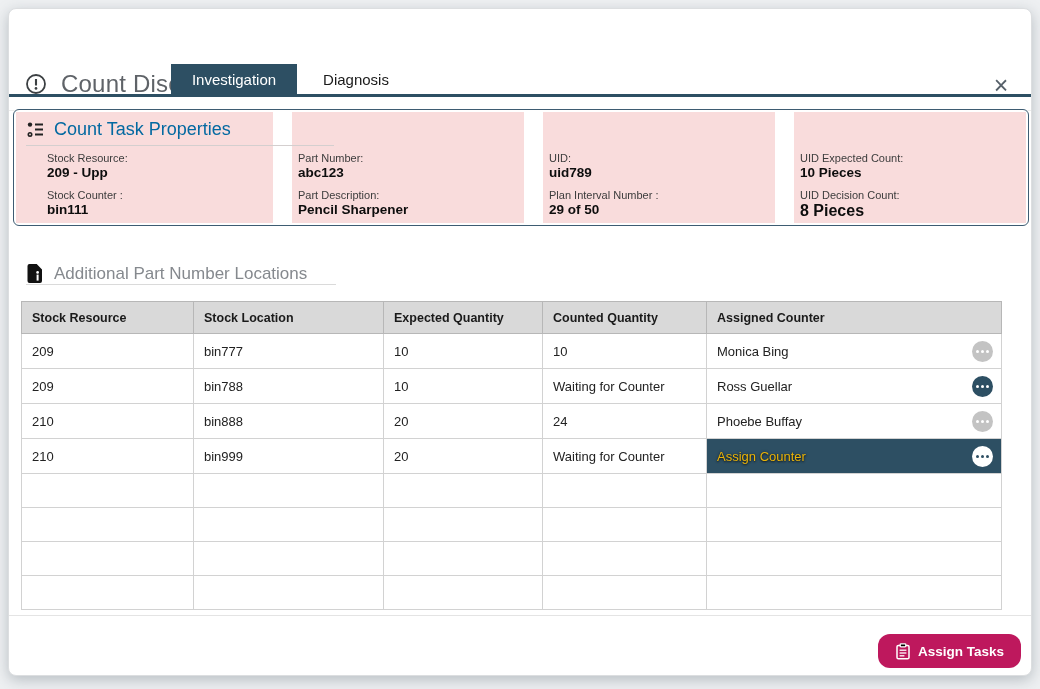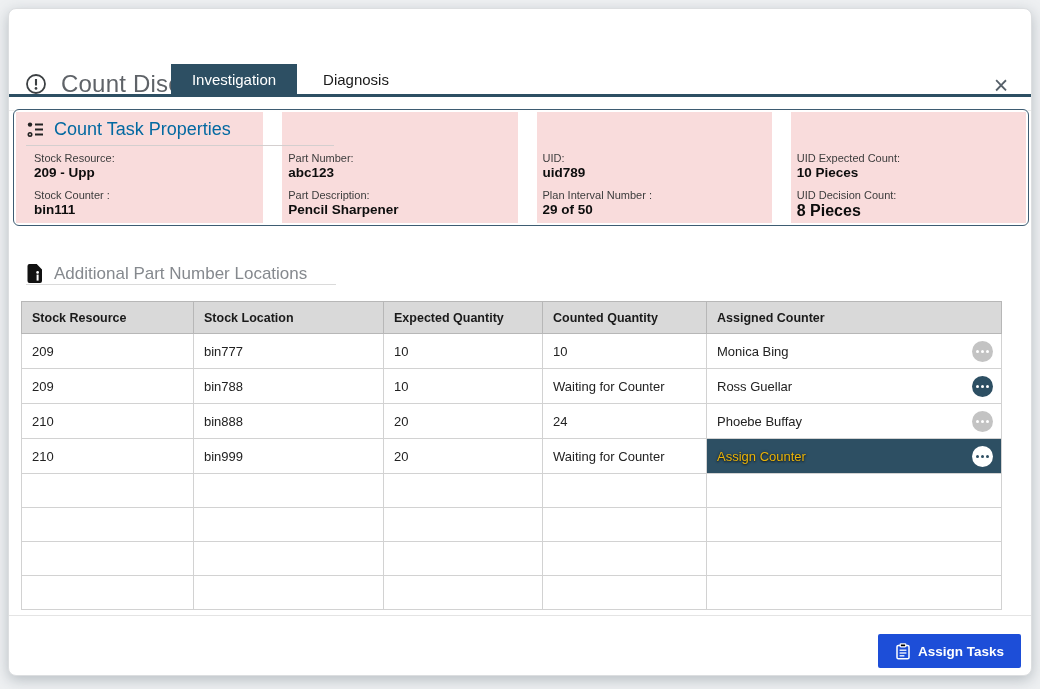--- a/index.html
+++ b/index.html
@@ -32,21 +32,21 @@
     font-family:"Liberation Sans", sans-serif; }
   .tab.t0 { left:8px;   width:134px; }
   .tab.t1 { left:162px; width:126px; }
   .tab.t2 { left:292px; width:110px; }
   .tab.active { background:#2d4f63; color:#ffffff; }
   
   .props-panel { position:absolute; left:4px; top:100px; width:1016px; height:117px;
     border:1px solid #3e5c72; border-radius:6px; background:#ffffff; padding:2px;
     display:flex; gap:19px; overflow:hidden; }
   .pink-col { flex:1 1 0; background:#f9dcdc; height:100%; padding:40px 4px 0 6px; }
-  .pink-col.first { padding-left:18px; }
+  .pink-col.first { padding-left:31px; }
   .props-title { position:absolute; left:12px; top:4px; width:308px; height:32px;
     display:flex; align-items:center; gap:9px; border-bottom:1px solid #d4cfcf; z-index:2; }
   .props-title .txt { font-size:18px; color:#0369a1; }
   .fld-label { font-size:11px; color:#3c3c3c; margin-bottom:1px; }
   .fld-value { font-size:13.5px; font-weight:bold; color:#0d0d0d; margin-bottom:9px; }
   .fld-value.big { font-size:16px; }
   
   .loc-header { position:absolute; left:17px; top:242px; width:310px; height:34px;
     display:flex; align-items:flex-end; gap:10px; border-bottom:1px solid #dadada; }
   .loc-header .txt { font-size:17px; color:#85898e; }
@@ -63,21 +63,21 @@
     text-shadow:0 1px 2px rgba(0,0,0,0.65), 0 0 3px rgba(0,0,0,0.4); }
   .dots-btn { width:21px; height:21px; border-radius:50%; border:none; cursor:pointer;
     display:flex; align-items:center; justify-content:center; gap:2px; flex:0 0 auto; }
   .dots-btn span { width:3px; height:3px; border-radius:50%; display:block; }
   .dots-btn.gray { background:#c3c3c3; }  .dots-btn.gray span { background:#ffffff; }
   .dots-btn.teal { background:#2d4f63; }  .dots-btn.teal span { background:#ffffff; }
   .dots-btn.inverse { background:#ffffff; } .dots-btn.inverse span { background:#2d4f63; }
   
   .footer-divider { position:absolute; left:0; right:0; top:606px; height:1px; background:#e4e4e4; }
   .assign-btn { position:absolute; right:10px; top:625px; height:34px; min-width:143px;
-    background:#1d4ed8; color:#ffffff; border:none; border-radius:2px; cursor:pointer;
+    background:#be185d; color:#ffffff; border:none; border-radius:12px; cursor:pointer;
     display:flex; align-items:center; justify-content:center; gap:7px;
     font-size:13.5px; font-weight:600; font-family:"Liberation Sans", sans-serif; padding:0 14px; }
 </style>
 </head>
 <body>
 
 <div class="dialog">
 
   <div class="dlg-header">
     <svg class="alert-ic" viewBox="0 0 22 22">

